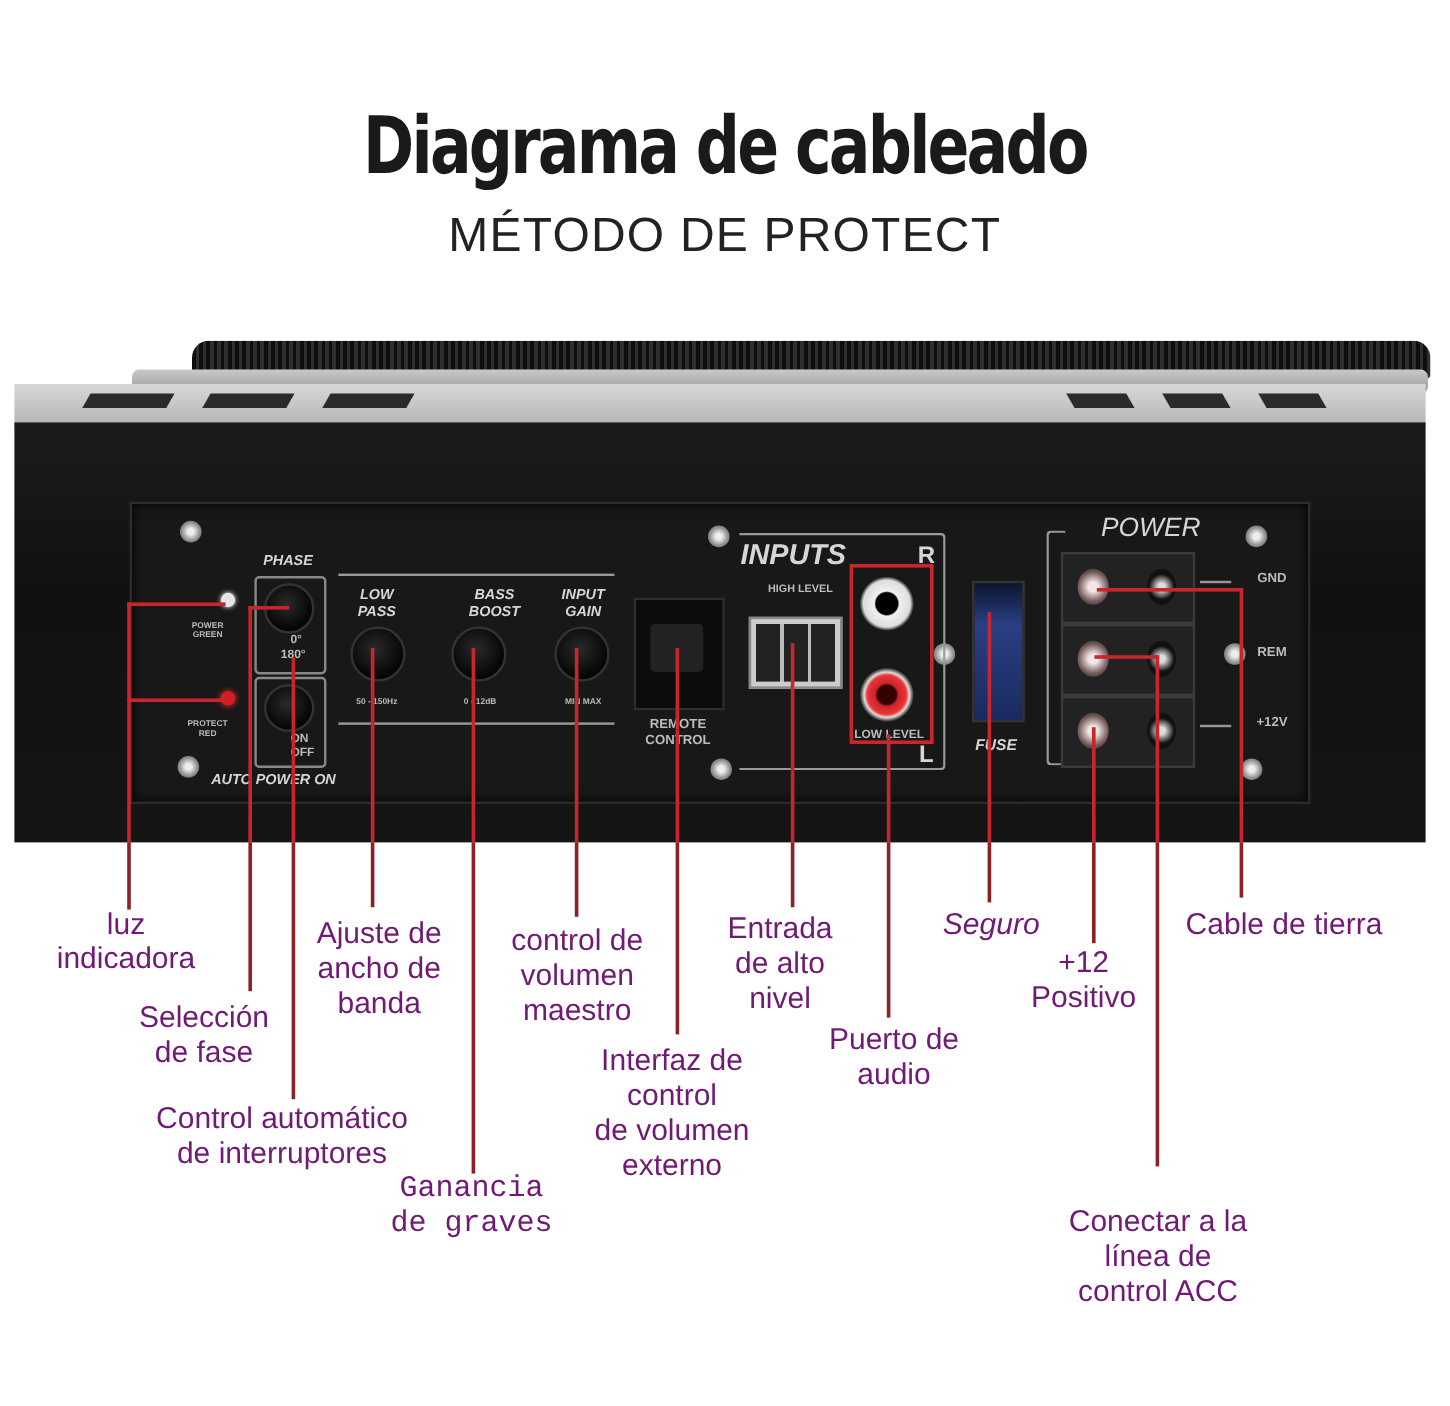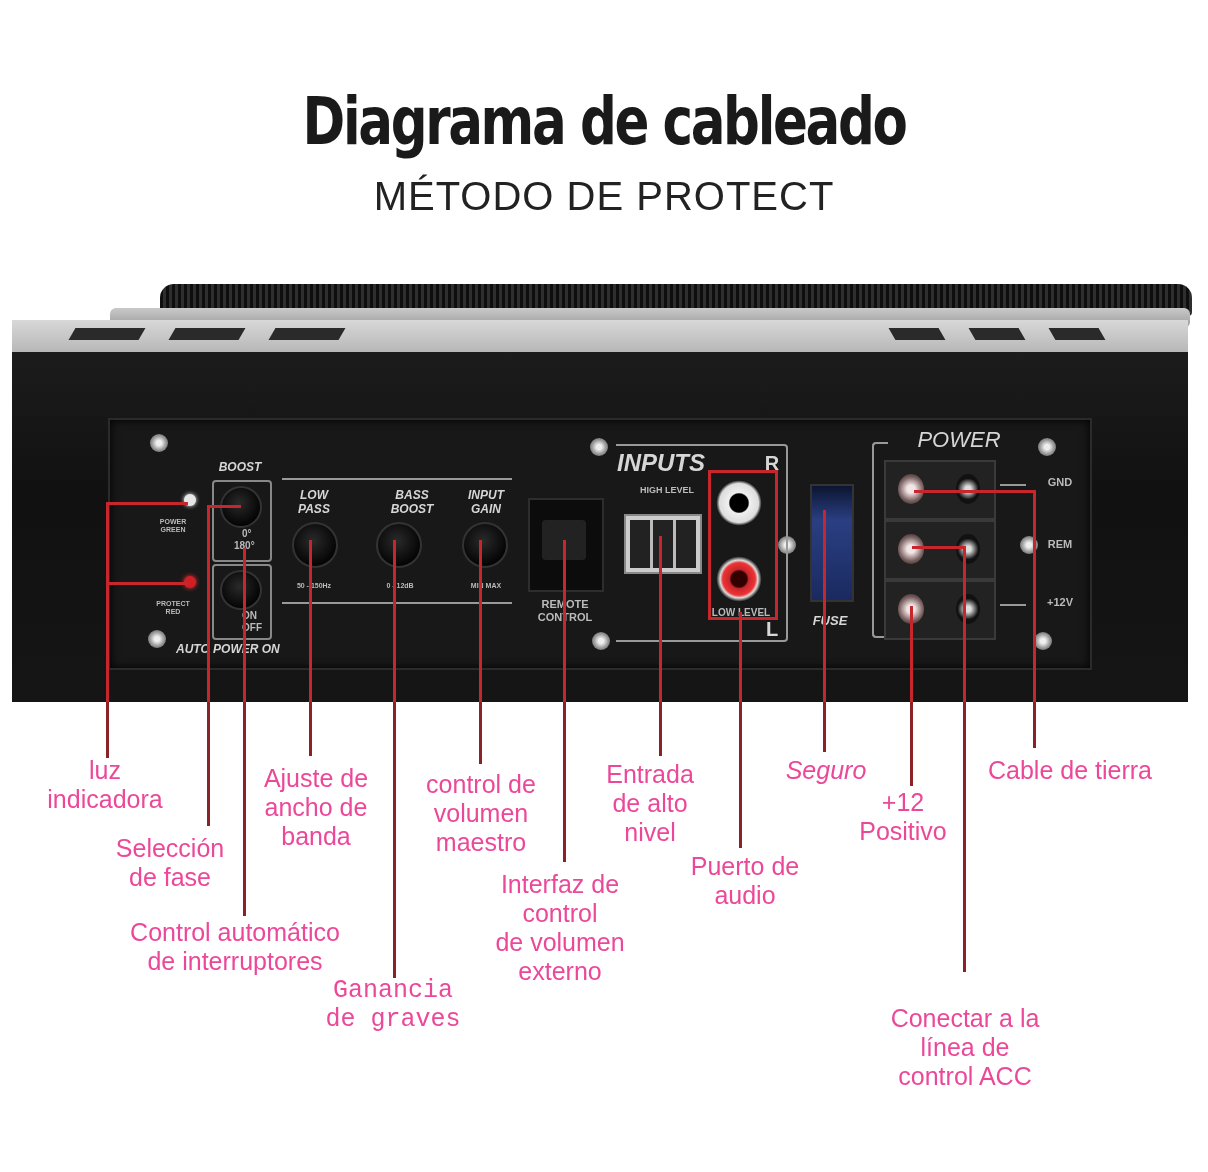--- a/index.html
+++ b/index.html
@@ -25,21 +25,21 @@
   .led{position:absolute;width:12px;height:12px;border-radius:50%;}
   .rca{position:absolute;width:46px;height:46px;border-radius:50%;}
   .term{position:absolute;width:108px;height:56px;background:#222;border:2px solid #3a3a3a;}
   .term-screw{position:absolute;left:12px;top:12px;width:26px;height:30px;border-radius:50%;background:radial-gradient(circle,#f2e6e6 20%,#7a6060 60%,#111 100%);}
   .term-screw2{position:absolute;left:70px;top:12px;width:24px;height:30px;border-radius:50%;background:radial-gradient(circle,#ddd 15%,#111 55%);}
   
   .rv{position:absolute;width:3px;background:#8a2228;}
   .rv-on{position:absolute;width:3px;background:#c8262d;}
   .rh-on{position:absolute;height:3px;background:#c8262d;}
   
-  .lbl{position:absolute;font-size:25px;line-height:29px;text-align:center;color:#ec4899;white-space:pre-line;}
+  .lbl{position:absolute;font-size:25px;line-height:29px;text-align:center;color:#701a75;white-space:pre-line;}
 </style>
 </head>
 <body>
 
 <div id="title" class="abs">Diagrama de cableado</div>
 <div id="subtitle" class="abs">MÉTODO DE PROTECT</div>
 
 <div>
   <div id="grille" class="abs"></div>
   <div id="grille-rim" class="abs"></div>
@@ -62,21 +62,21 @@
     <div class="screw" style="left:668px;top:116px;"></div>
     <div class="screw" style="left:928px;top:18px;"></div>
     <div class="screw" style="left:910px;top:116px;"></div>
     <div class="screw" style="left:924px;top:212px;"></div>
 
     <div class="led" style="left:74px;top:74px;background:#e6e6e6;box-shadow:0 0 4px #fff;"></div>
     <div class="ptxt-s" style="left:38px;top:98px;width:50px;">POWER GREEN</div>
     <div class="led" style="left:74px;top:156px;background:#d21f26;box-shadow:0 0 5px #f33;"></div>
     <div class="ptxt-s" style="left:38px;top:180px;width:50px;">PROTECT RED</div>
 
-    <div class="ptxt" style="left:100px;top:40px;width:60px;">BOOST</div>
+    <div class="ptxt" style="left:100px;top:40px;width:60px;">PHASE</div>
     <div class="box" style="left:102px;top:60px;width:56px;height:78px;">
       <div class="knob" style="left:6px;top:4px;width:38px;height:38px;"></div>
       <span class="ptxt-s" style="left:28px;top:48px;font-size:10px;">0°</span>
       <span class="ptxt-s" style="left:20px;top:60px;font-size:10px;">180°</span>
     </div>
 
     <div class="box" style="left:102px;top:144px;width:56px;height:72px;">
       <div class="knob" style="left:6px;top:4px;width:38px;height:36px;"></div>
       <span class="ptxt-s" style="left:28px;top:46px;font-size:10px;">ON</span>
       <span class="ptxt-s" style="left:28px;top:58px;font-size:10px;">OFF</span>

